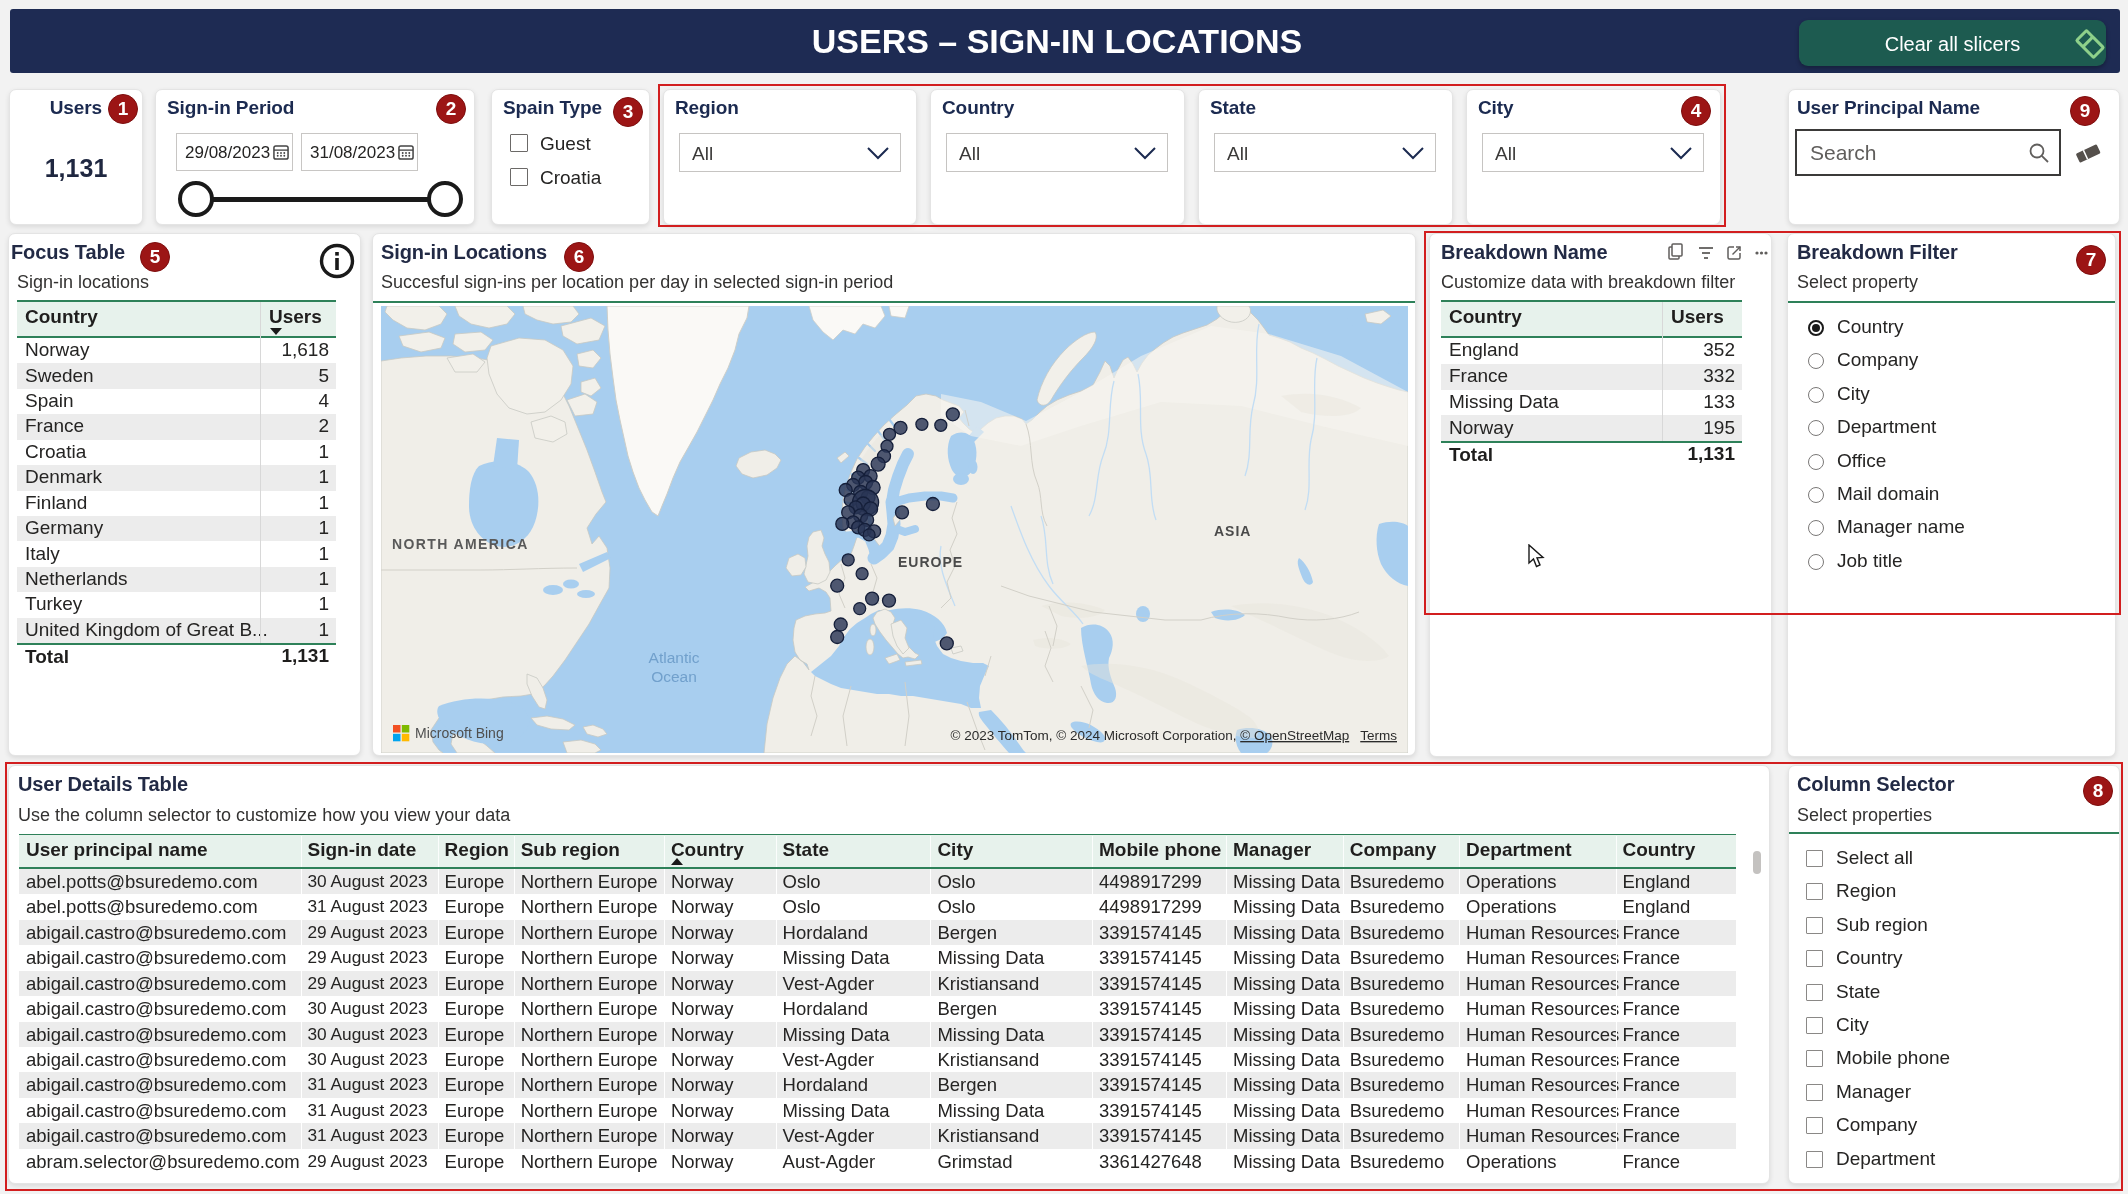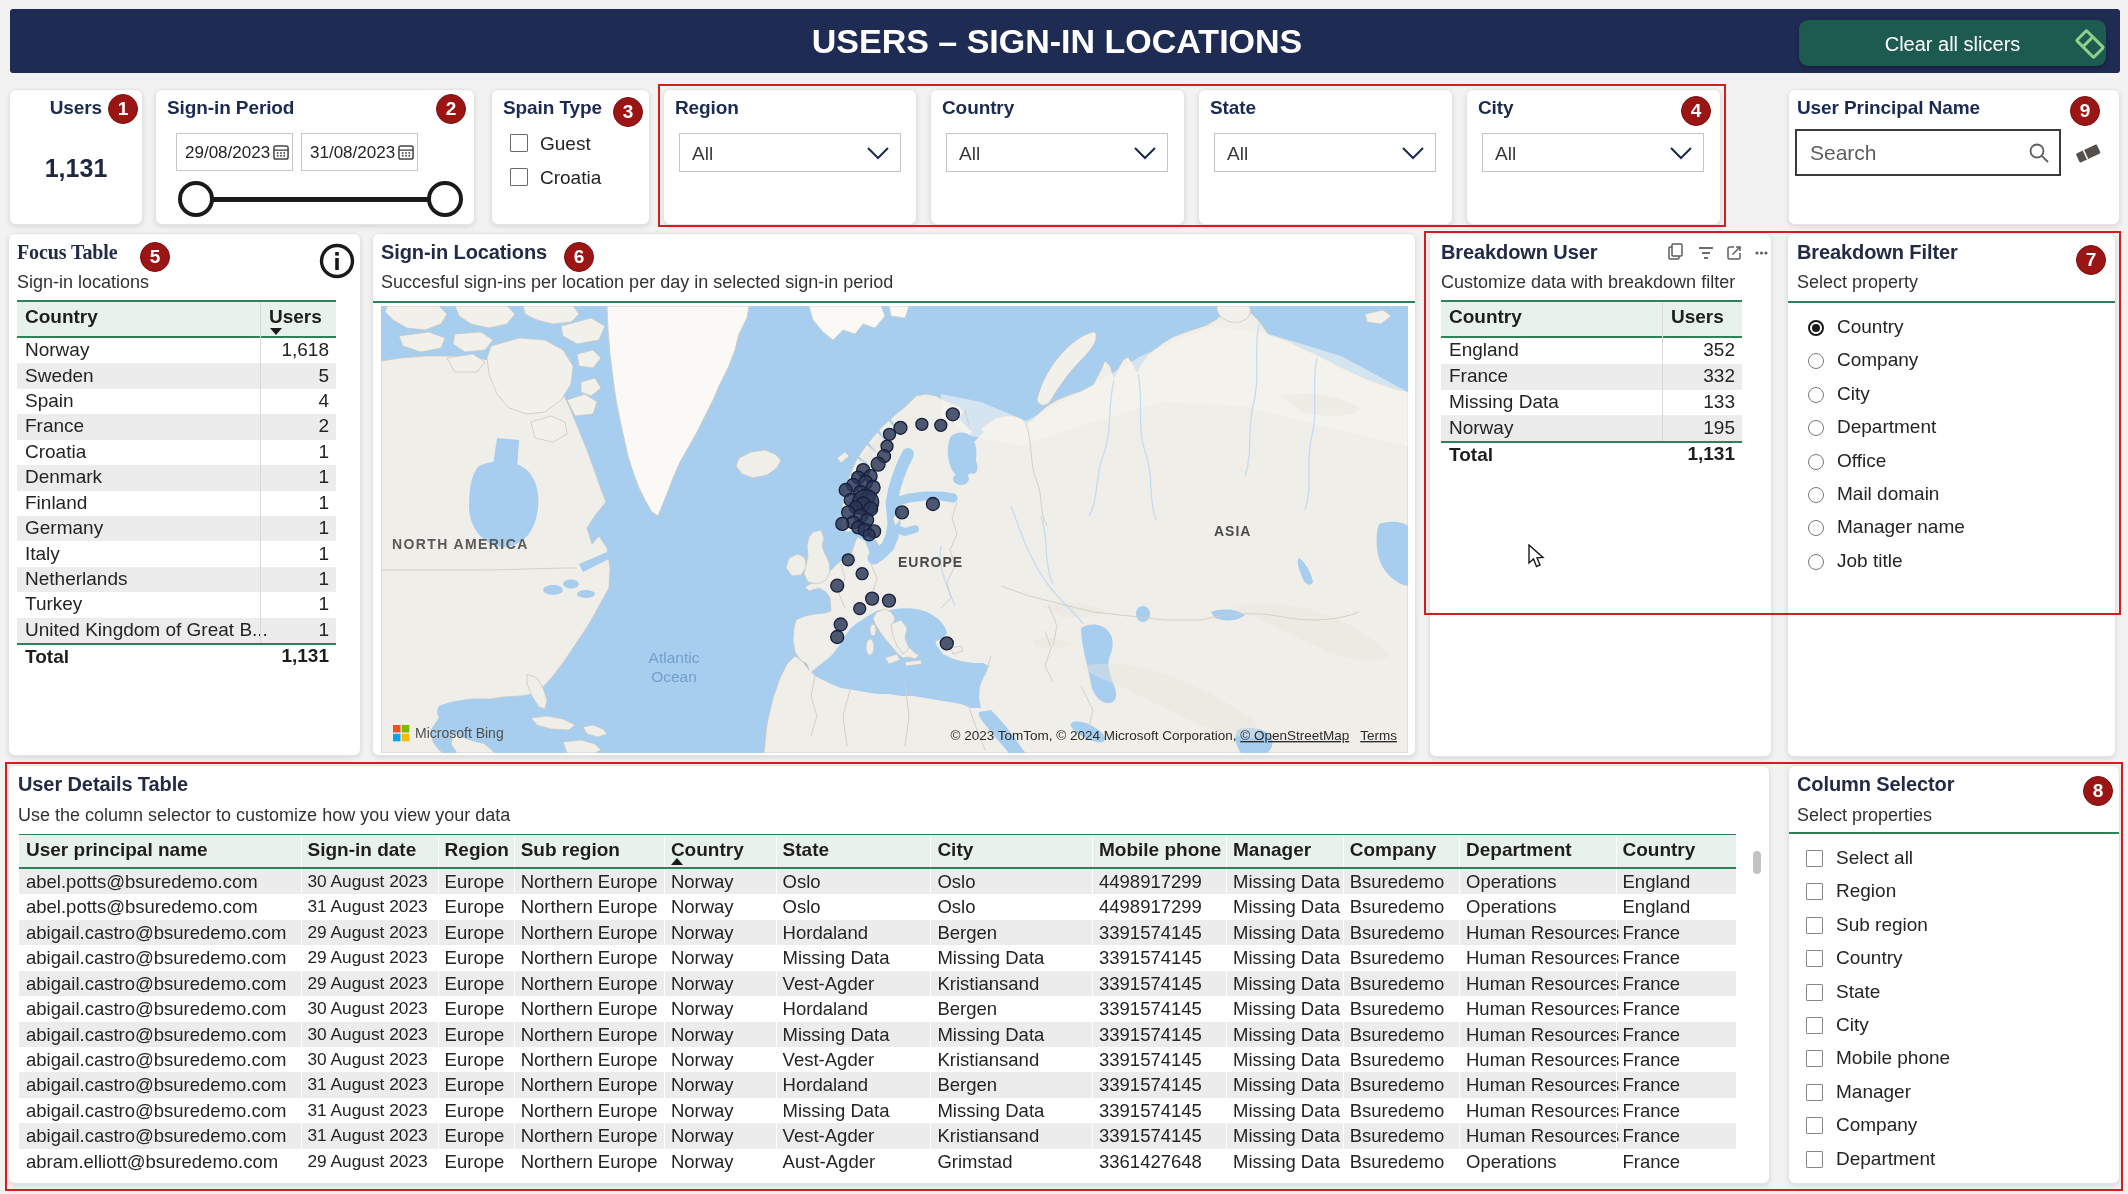--- a/index.html
+++ b/index.html
@@ -129,21 +129,21 @@
     <g transform="rotate(-25 14 12)">
       <rect x="2.5" y="7.5" width="23" height="10" rx="1.5" fill="#55504C"></rect>
       <line x1="11" y1="7.5" x2="11" y2="17.5" stroke="#fff" stroke-width="1.5"></line>
     </g>
   </svg>
 
 <div class="redbox" style="left:658px;top:84px;width:1068px;height:143px;"></div>
 <div class="stamp" style="left:1681px;top:96px;">4</div>
 
 <div class="card" style="left:8px;top:233px;width:353px;height:523px;"></div>
-<div class="vtitle" style="left:17px;top:241px;font-family:Liberation Serif, serif;">Focus Table</div>
+<div class="vtitle" style="left:11px;top:241px;">Focus Table</div>
 <div class="stamp" style="left:140px;top:242px;">5</div>
 <svg class="abs" style="left:318px;top:242px;" width="38" height="38" viewBox="0 0 38 38">
     <circle cx="19" cy="19" r="15.5" fill="none" stroke="#1A1A1A" stroke-width="3.4"></circle>
     <rect x="17.2" y="16" width="3.6" height="12" fill="#1A1A1A"></rect>
     <rect x="17.2" y="10" width="3.6" height="3.6" fill="#1A1A1A"></rect>
   </svg>
 <div class="vsub" style="left:17px;top:272px;">Sign-in locations</div>
 
 <div class="hdrw" style="left:17px;top:300px;width:319px;height:38px;"></div>
 <div class="abs" style="left:25px;top:306px;font-size:19px;font-weight:700;color:#1F1E1D;">Country</div>
@@ -418,21 +418,21 @@
 <rect x="0" y="0" width="7.5" height="7.5" fill="#F25022"></rect>
 <rect x="8.8" y="0" width="7.5" height="7.5" fill="#7FBA00"></rect>
 <rect x="0" y="8.8" width="7.5" height="7.5" fill="#00A4EF"></rect>
 <rect x="8.8" y="8.8" width="7.5" height="7.5" fill="#FFB900"></rect>
 </g>
 <text x="34" y="432" font-family="Liberation Sans, sans-serif" font-size="14" fill="#4F4F4F">Microsoft Bing</text>
 </svg>
 </div>
 
 <div class="card" style="left:1429px;top:233px;width:343px;height:524px;"></div>
-<div class="vtitle" style="left:1441px;top:241px;">Breakdown User</div>
+<div class="vtitle" style="left:1441px;top:241px;">Breakdown Name</div>
 <svg class="abs" style="left:1668px;top:243px;" width="110" height="20" viewBox="0 0 110 20">
   <g fill="none" stroke="#605E5C" stroke-width="1.5">
     <rect x="1" y="4" width="10" height="12" rx="1"></rect>
       <rect x="4" y="1" width="10" height="12" rx="1" fill="#fff"></rect>
     <g stroke-width="1.8">
         <line x1="31" y1="5" x2="45" y2="5"></line>
         <line x1="34" y1="10" x2="42" y2="10"></line>
         <line x1="36" y1="15" x2="40" y2="15"></line>
       </g>
     <path d="M66,4 L61.5,4 A1.5,1.5 0 0 0 60,5.5 L60,14.5 A1.5,1.5 0 0 0 61.5,16 L70.5,16 A1.5,1.5 0 0 0 72,14.5 L72,10"></path>
@@ -784,21 +784,21 @@
 <div class="abs" style="left:1092.0px;top:1123.20px;width:1px;height:25.42px;background:#FFFFFF;"></div>
 <div class="abs" style="left:1233.0px;top:1125.20px;font-size:18.5px;color:#252423;white-space:nowrap;">Missing Data</div>
 <div class="abs" style="left:1226.0px;top:1123.20px;width:1px;height:25.42px;background:#FFFFFF;"></div>
 <div class="abs" style="left:1349.7px;top:1125.20px;font-size:18.5px;color:#252423;white-space:nowrap;">Bsuredemo</div>
 <div class="abs" style="left:1342.7px;top:1123.20px;width:1px;height:25.42px;background:#FFFFFF;"></div>
 <div class="abs" style="left:1466.0px;top:1125.20px;font-size:18.5px;color:#252423;white-space:nowrap;">Human Resources</div>
 <div class="abs" style="left:1459.0px;top:1123.20px;width:1px;height:25.42px;background:#FFFFFF;"></div>
 <div class="abs" style="left:1622.5px;top:1125.20px;font-size:18.5px;color:#252423;white-space:nowrap;">France</div>
 <div class="abs" style="left:1615.5px;top:1123.20px;width:1px;height:25.42px;background:#FFFFFF;"></div>
 <div class="abs" style="left:19px;top:1148.62px;width:1717px;height:25.42px;background:#FFFFFF;"></div>
-<div class="abs" style="left:26.0px;top:1150.62px;font-size:18.5px;color:#252423;white-space:nowrap;">abram.elliott@bsuredemo.com</div>
+<div class="abs" style="left:26.0px;top:1150.62px;font-size:18.5px;color:#252423;white-space:nowrap;">abram.selector@bsuredemo.com</div>
 <div class="abs" style="left:307.5px;top:1150.62px;font-size:17.3px;color:#252423;white-space:nowrap;">29 August 2023</div>
 <div class="abs" style="left:300.5px;top:1148.62px;width:1px;height:25.42px;background:#FFFFFF;"></div>
 <div class="abs" style="left:444.6px;top:1150.62px;font-size:18.5px;color:#252423;white-space:nowrap;">Europe</div>
 <div class="abs" style="left:437.6px;top:1148.62px;width:1px;height:25.42px;background:#FFFFFF;"></div>
 <div class="abs" style="left:520.7px;top:1150.62px;font-size:18.5px;color:#252423;white-space:nowrap;">Northern Europe</div>
 <div class="abs" style="left:513.7px;top:1148.62px;width:1px;height:25.42px;background:#FFFFFF;"></div>
 <div class="abs" style="left:670.9px;top:1150.62px;font-size:18.5px;color:#252423;white-space:nowrap;">Norway</div>
 <div class="abs" style="left:663.9px;top:1148.62px;width:1px;height:25.42px;background:#FFFFFF;"></div>
 <div class="abs" style="left:782.6px;top:1150.62px;font-size:18.5px;color:#252423;white-space:nowrap;">Aust-Agder</div>
 <div class="abs" style="left:775.6px;top:1148.62px;width:1px;height:25.42px;background:#FFFFFF;"></div>

